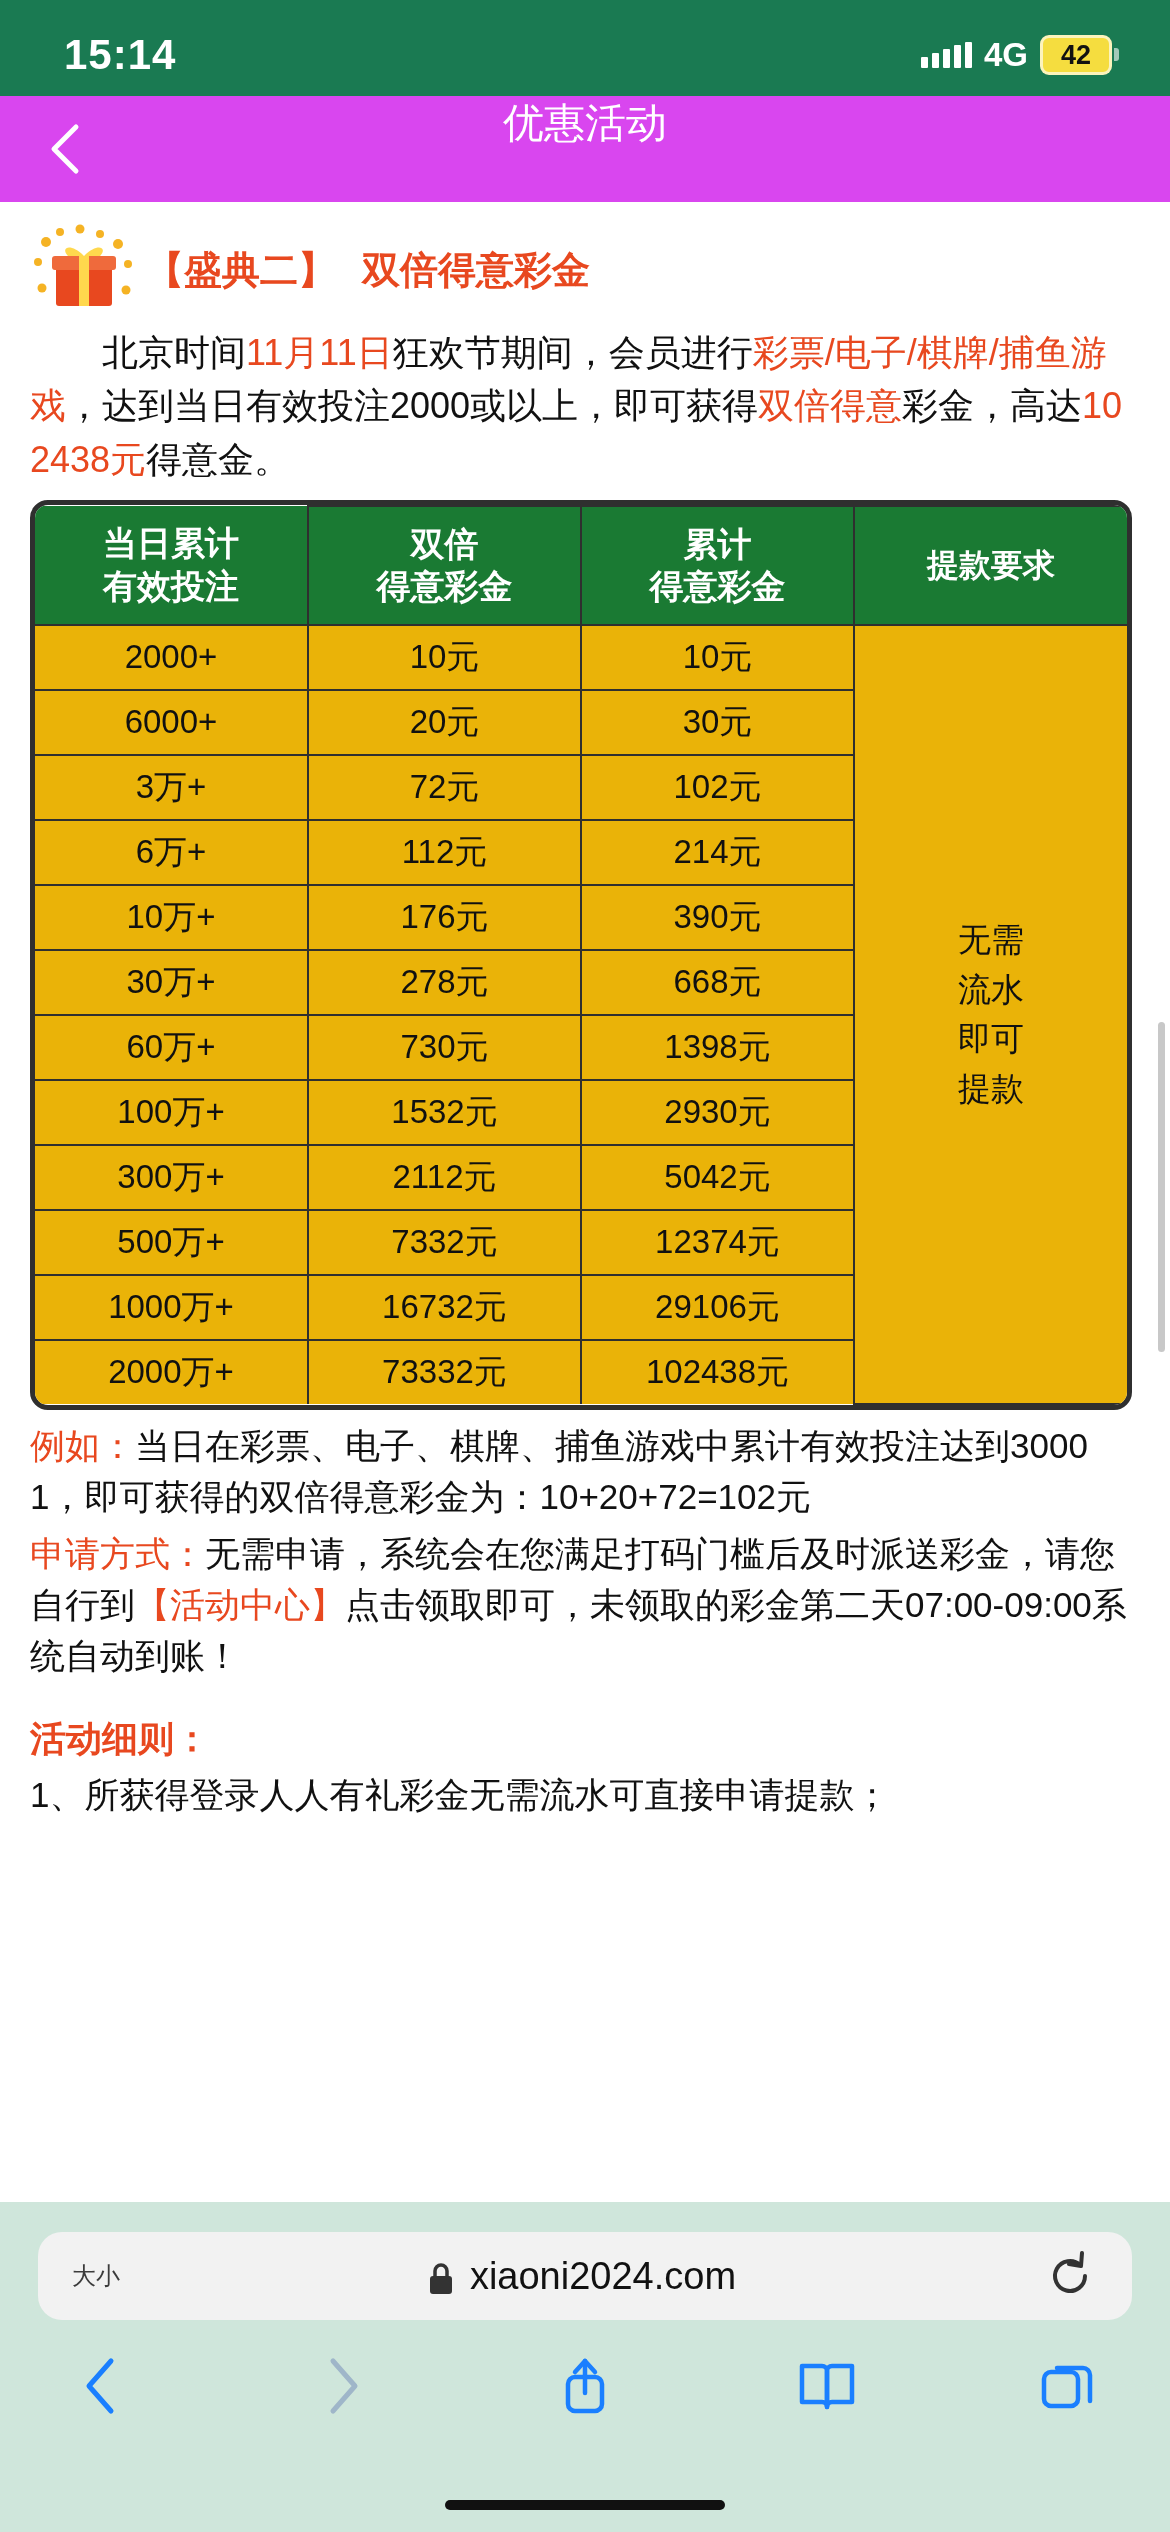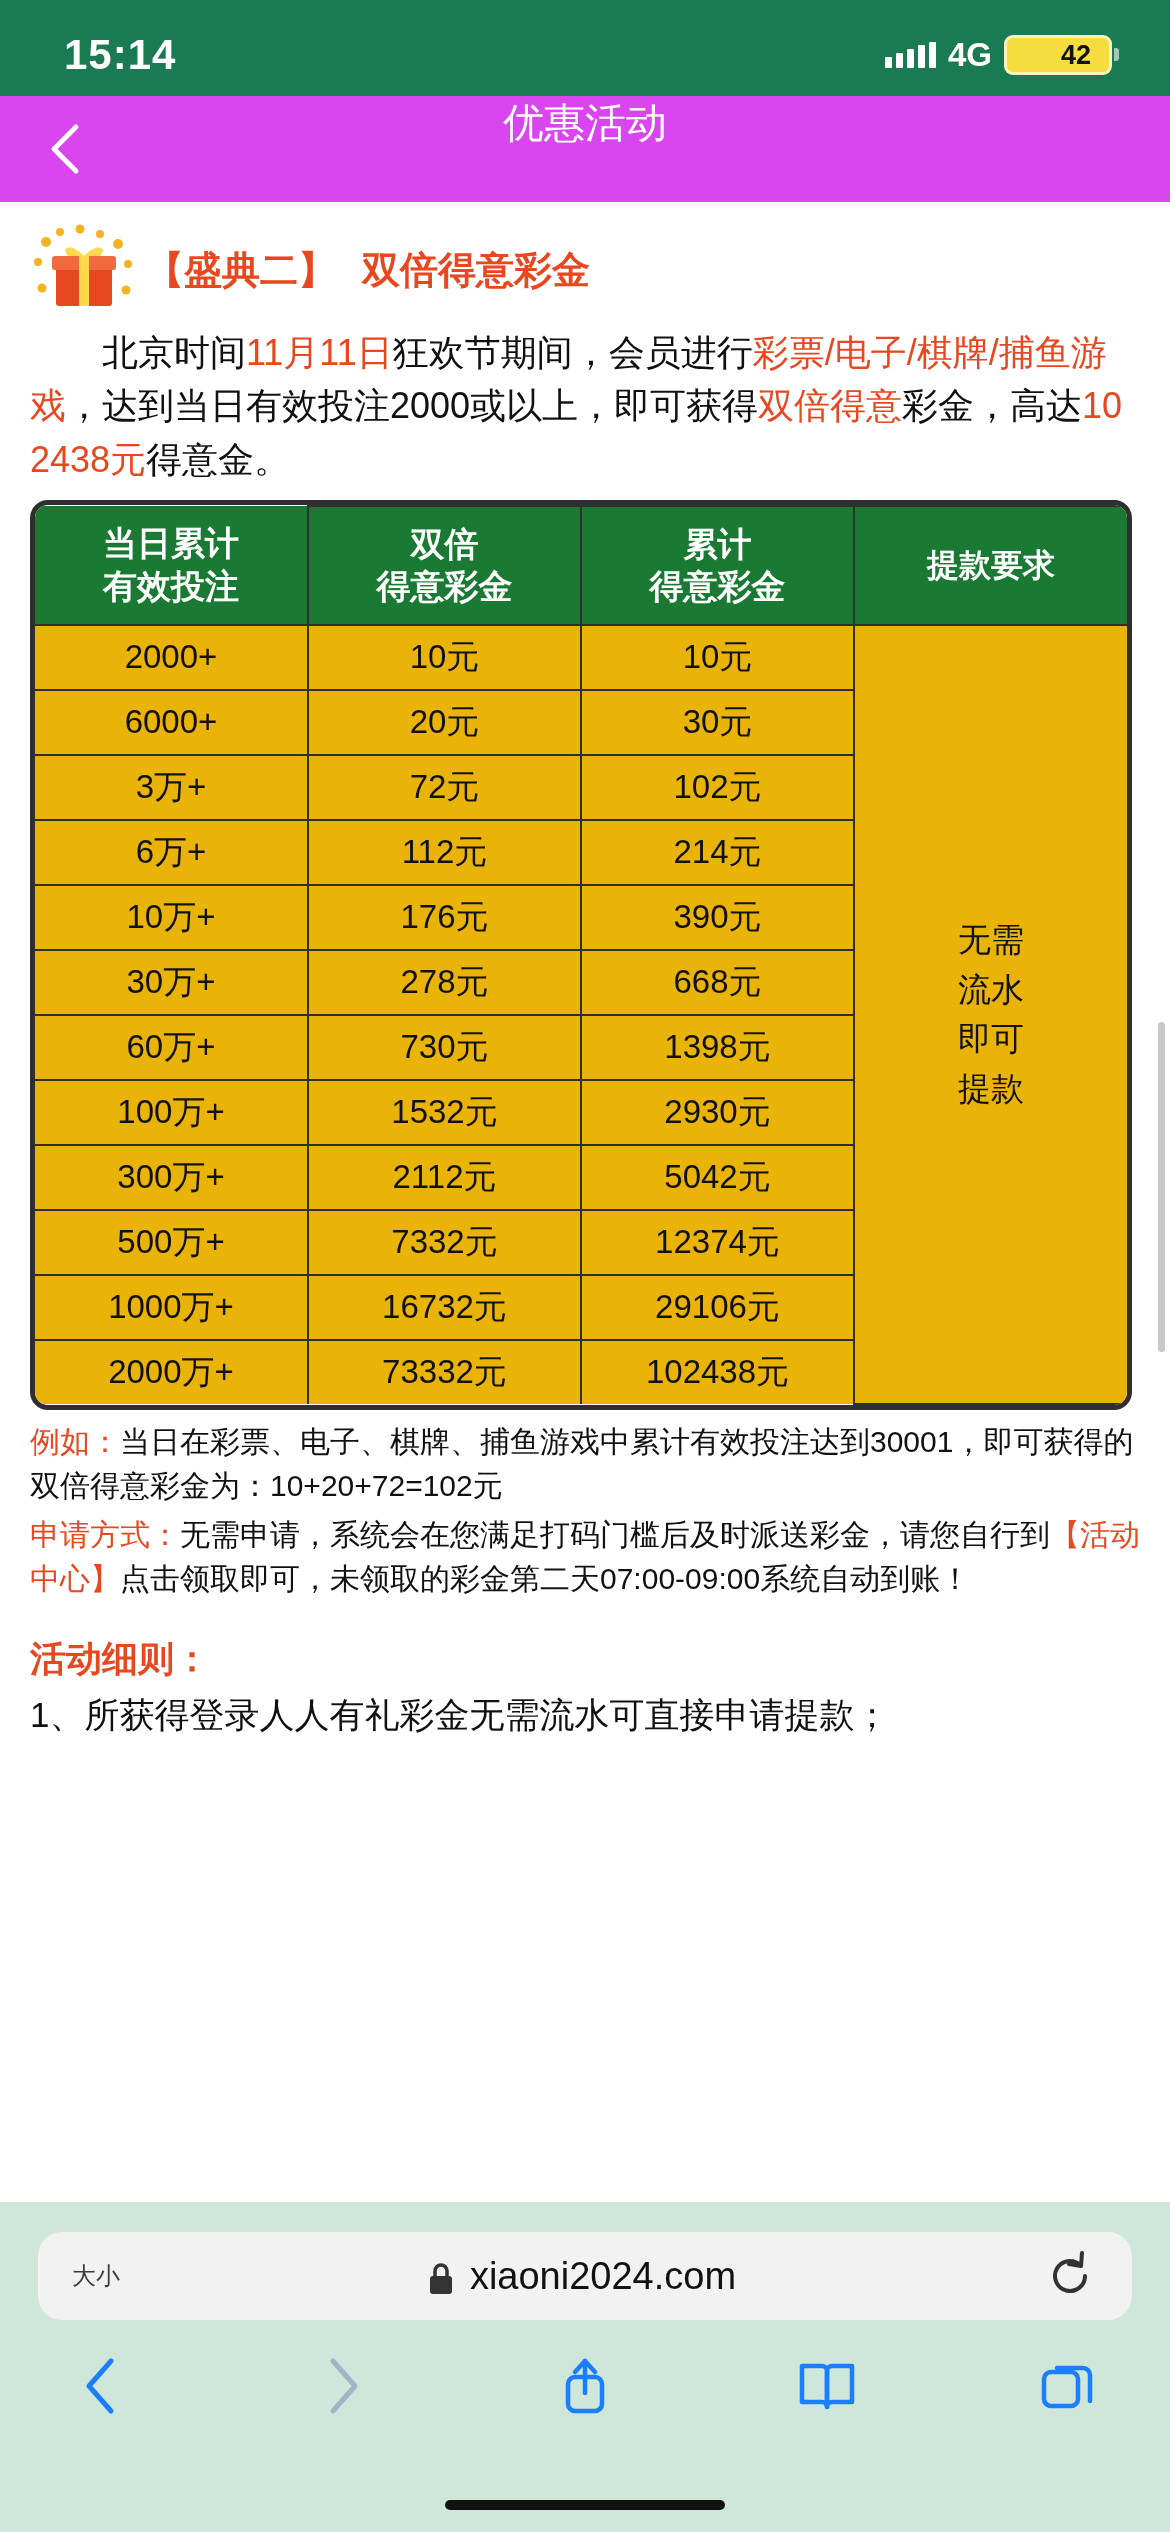--- a/index.html
+++ b/index.html
@@ -63,21 +63,20 @@
   .battery {
     width: 66px;
     height: 34px;
     border: 3px solid rgba(255,255,255,0.65);
     border-radius: 9px;
     position: relative;
     display: flex;
     align-items: center;
     justify-content: center;
     background: #f5dd3f;
-    padding-left: 36px;
   }
   .battery::after {
     content: "";
     position: absolute;
     right: -10px;
     top: 10px;
     width: 5px;
     height: 13px;
     background: rgba(255,255,255,0.6);
     border-radius: 0 3px 3px 0;
@@ -204,21 +203,21 @@
     line-height: 1.5;
     color: #111111;
   }
   table.prize tr:first-child th:first-child { border-left: none; border-top: none; }
   table.prize th:last-child { border-right: none; }
   table.prize tr:last-child td { border-bottom: none; }
   table.prize td:first-child { border-left: none; }
   table.prize td:last-child { border-right: none; }
 
   .note {
-    font-size: 30px;
+    font-size: 35px;
     line-height: 1.46;
     color: #111111;
     margin: 6px 0 4px 0;
     word-break: break-all;
   }
   .note .lbl { color: #e8481f; }
   .note .hl { color: #e8481f; }
 
   .rules-title {
     font-size: 36px;

